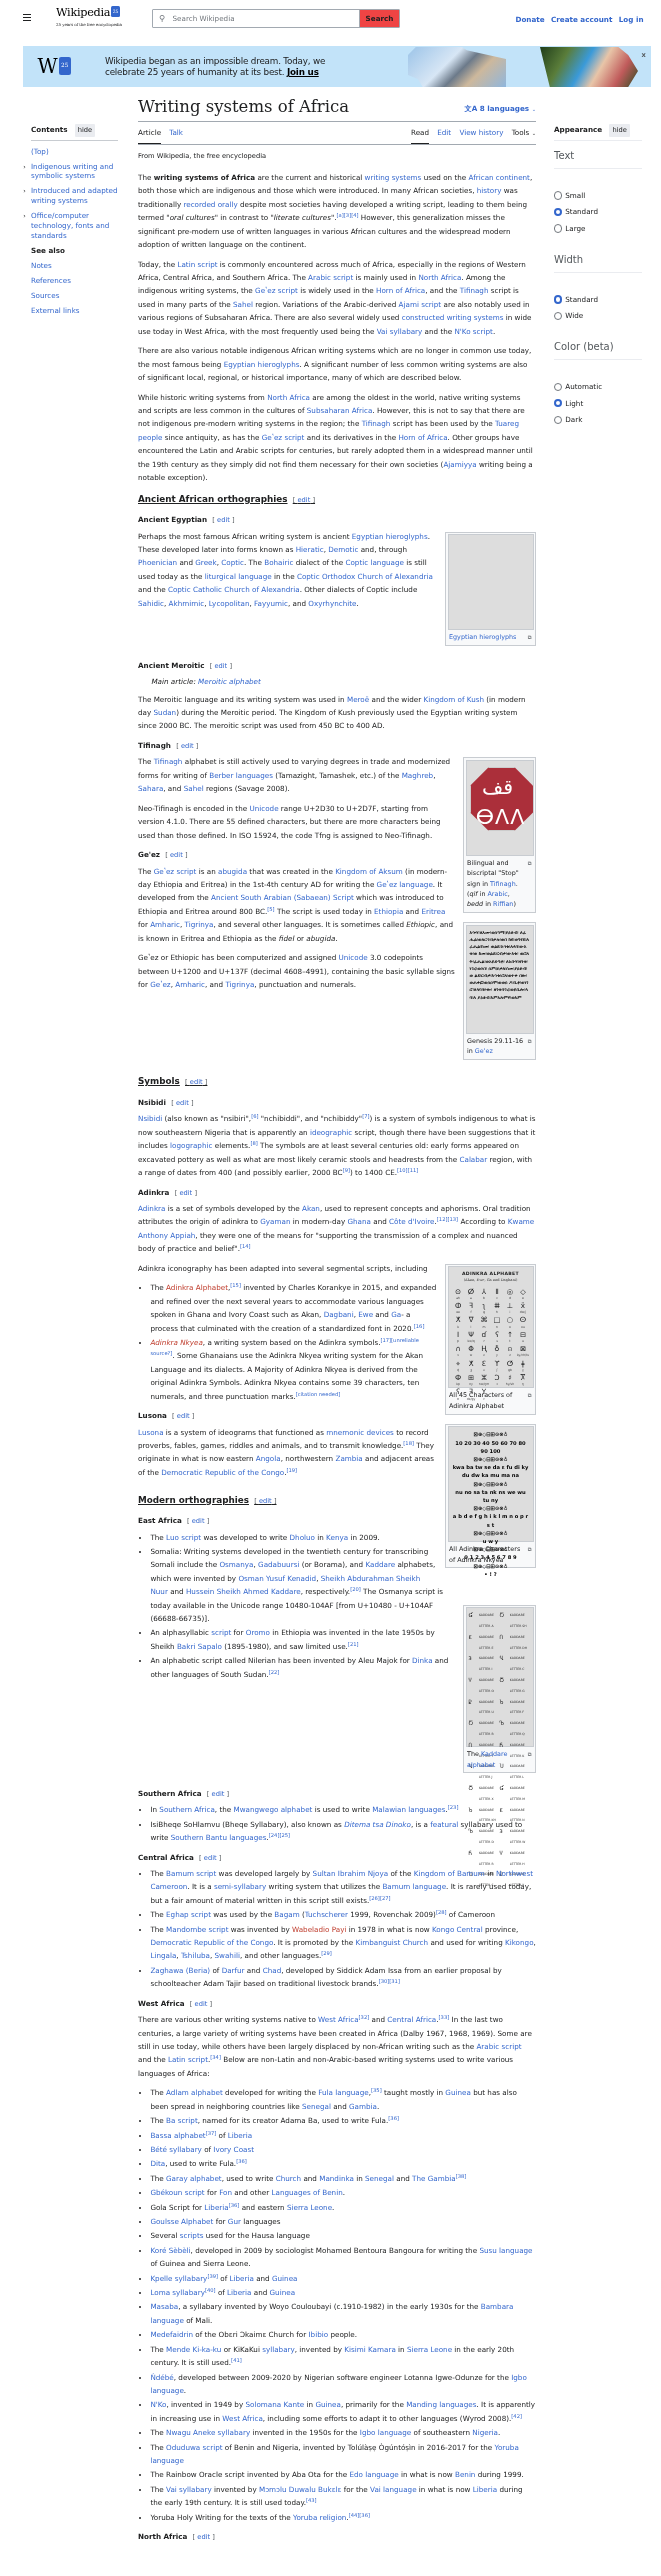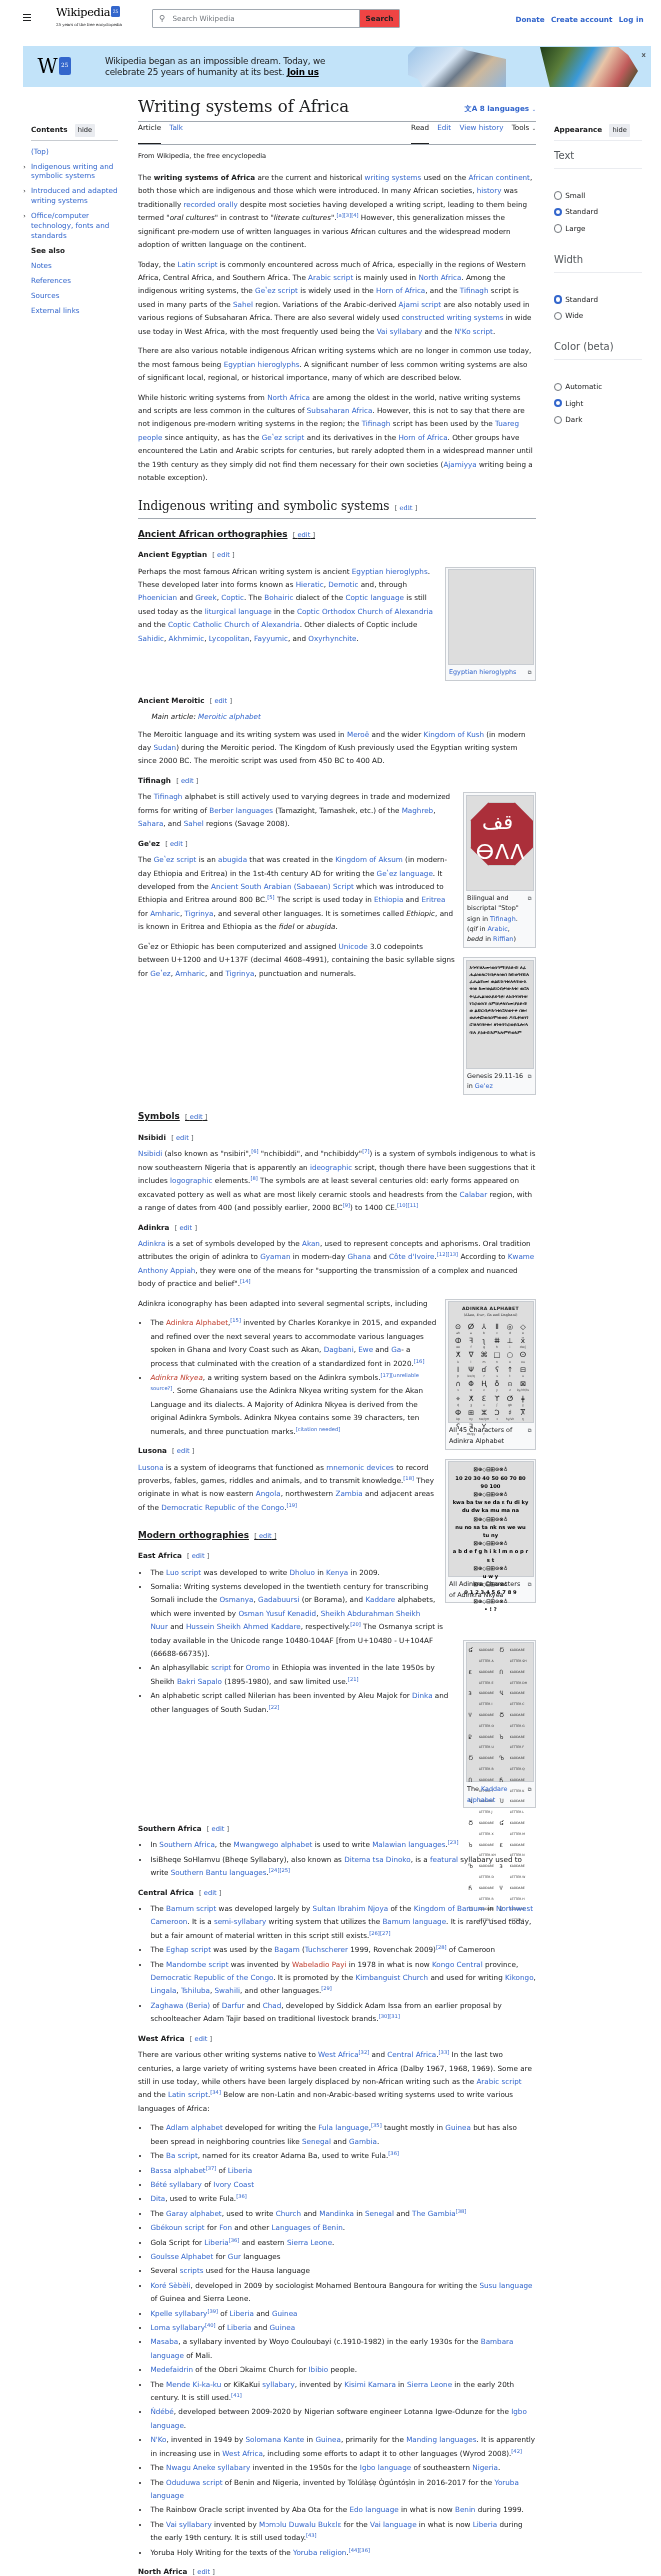--- a/index.html
+++ b/index.html
@@ -68,21 +68,21 @@
   .appear .opt { display: flex; align-items: center; height: 13.4px; margin: 2.1px 0 3.1px 0; font-size: 7.2px; cursor: pointer; }
   .radio { width: 8.2px; height: 8.2px; border: 0.5px solid #72777d; border-radius: 50%; margin-right: 3.1px; flex: none; }
   .radio.on { border: 2.6px solid #3366cc; }
   .appear .grp { margin-bottom: 9.3px; }
 
   
   .main { position: absolute; left: 138px; top: 97px; width: 398px; }
   .title-row { display: flex; align-items: flex-end; justify-content: space-between; border-bottom: 0.5px solid #a2a9b1; padding-bottom: 3.1px; }
   h1.pt { font-family: "DejaVu Serif", "Liberation Serif", serif; font-weight: normal; font-size: 16.5px; margin: 0; line-height: 20.6px; }
   .lang-btn { color: #3366cc; font-weight: bold; font-size: 7.2px; cursor: pointer; margin-bottom: 3.1px; }
-  .tabs { display: flex; justify-content: space-between; border-bottom: 0.5px solid #a2a9b1; height: 23px; }
+  .tabs { display: flex; justify-content: space-between; border-bottom: 0.5px solid #a2a9b1; height: 23px; align-items: flex-end; }
   .tabs .grp { display: flex; }
   .tab { padding: 0 0 4.1px 0; margin-right: 8.2px; font-size: 7.2px; cursor: pointer; color: #3366cc; border-bottom: 1.5px solid transparent; }
   .tab.sel { color: #202122; border-bottom-color: #202122; }
   .tab.plain { color: #202122; }
   .tabs .grp:last-child .tab:last-child { margin-right: 0; }
   .from { font-size: 6.7px; margin: 6.2px 0 9.3px 0; }
   p { margin: 0 0 6.2px 0; line-height: 13.4px; }
   h2.sec { font-family: "DejaVu Serif", "Liberation Serif", serif; font-weight: normal; font-size: 12px; margin: 13.4px 0 5.2px 0; padding-bottom: 2.1px; border-bottom: 0.5px solid #a2a9b1; line-height: 16.5px; }
   h3 { font-size: 8.8px; font-weight: bold; margin: 8.2px 0 4.1px 0; line-height: 13.4px; text-decoration: underline; }
   h4 { font-size: 7.2px; font-weight: bold; margin: 7.2px 0 3.1px 0; line-height: 11.3px; }
@@ -236,21 +236,20 @@
       <div class="tab plain"><span>Tools</span> <span style="font-size:5.2px">⌄</span></div>
     </div>
   </div>
   <div class="from">From Wikipedia, the free encyclopedia</div>
 
   <p>The <b>writing systems of Africa</b> are the current and historical <a>writing systems</a> used on the <a>African continent</a>, both those which are indigenous and those which were introduced. In many African societies, <a>history</a> was traditionally <a>recorded orally</a> despite most societies having developed a writing script, leading to them being termed <i>"oral cultures"</i> in contrast to <i>"literate cultures"</i>.<sup>[a][3][4]</sup> However, this generalization misses the significant pre-modern use of written languages in various African cultures and the widespread modern adoption of written language on the continent.</p>
   <p>Today, the <a>Latin script</a> is commonly encountered across much of Africa, especially in the regions of Western Africa, Central Africa, and Southern Africa. The <a>Arabic script</a> is mainly used in <a>North Africa</a>. Among the indigenous writing systems, the <a>Geʽez script</a> is widely used in the <a>Horn of Africa</a>, and the <a>Tifinagh</a> script is used in many parts of the <a>Sahel</a> region. Variations of the Arabic-derived <a>Ajami script</a> are also notably used in various regions of Subsaharan Africa. There are also several widely used <a>constructed writing systems</a> in wide use today in West Africa, with the most frequently used being the <a>Vai syllabary</a> and the <a>N'Ko script</a>.</p>
   <p>There are also various notable indigenous African writing systems which are no longer in common use today, the most famous being <a>Egyptian hieroglyphs</a>. A significant number of less common writing systems are also of significant local, regional, or historical importance, many of which are described below.</p>
   <p>While historic writing systems from <a>North Africa</a> are among the oldest in the world, native writing systems and scripts are less common in the cultures of <a>Subsaharan Africa</a>. However, this is not to say that there are not indigenous pre-modern writing systems in the region; the <a>Tifinagh</a> script has been used by the <a>Tuareg people</a> since antiquity, as has the <a>Geʽez script</a> and its derivatives in the <a>Horn of Africa</a>. Other groups have encountered the Latin and Arabic scripts for centuries, but rarely adopted them in a widespread manner until the 19th century as they simply did not find them necessary for their own societies (<a>Ajamiyya</a> writing being a notable exception).</p>
 
-  <h2 class="sec"><span>Indigenous writing and symbolic systems</span><span class="edit">[ <a>edit</a> ]</span></h2>
 
   <h3><span>Ancient African orthographies</span><span class="edit">[ <a>edit</a> ]</span></h3>
 
   <h4><span>Ancient Egyptian</span><span class="edit">[ <a>edit</a> ]</span></h4>
   <div class="thumb">
     <div class="img img-hiero"></div>
     <div class="cap"><a>Egyptian hieroglyphs</a><span class="mag">⧉</span></div>
   </div>
   <p>Perhaps the most famous African writing system is ancient <a>Egyptian hieroglyphs</a>. These developed later into forms known as <a>Hieratic</a>, <a>Demotic</a> and, through <a>Phoenician</a> and <a>Greek</a>, <a>Coptic</a>. The <a>Bohairic</a> dialect of the <a>Coptic language</a> is still used today as the <a>liturgical language</a> in the <a>Coptic Orthodox Church of Alexandria</a> and the <a>Coptic Catholic Church of Alexandria</a>. Other dialects of Coptic include <a>Sahidic</a>, <a>Akhmimic</a>, <a>Lycopolitan</a>, <a>Fayyumic</a>, and <a>Oxyrhynchite</a>.</p>
   <div class="clear"></div>
@@ -261,20 +260,21 @@
 
   <h4><span>Tifinagh</span><span class="edit">[ <a>edit</a> ]</span></h4>
   <div class="thumb">
     <div class="img img-stop">
         <span class="t1">قف</span>
         <span class="t2">ⴱⴷⴷ</span>
       </div>
     <div class="cap" style="width:68px"><span>Bilingual and biscriptal "Stop" sign in </span><a>Tifinagh</a><span>. (</span><i>qif</i><span> in </span><a>Arabic</a>, <i>bedd</i><span> in </span><a>Riffian</a>)<span class="mag">⧉</span></div>
   </div>
   <p>The <a>Tifinagh</a> alphabet is still actively used to varying degrees in trade and modernized forms for writing of <a>Berber languages</a> (Tamazight, Tamashek, etc.) of the <a>Maghreb</a>, <a>Sahara</a>, and <a>Sahel</a> regions (Savage 2008).</p>
+  <p>Neo-Tifinagh is encoded in the <a>Unicode</a> range U+2D30 to U+2D7F, starting from version 4.1.0. There are 55 defined characters, but there are more characters being used than those defined. In ISO 15924, the code Tfng is assigned to Neo-Tifinagh.</p>
 
   <h4><span>Ge'ez</span><span class="edit">[ <a>edit</a> ]</span></h4>
   <div class="thumb">
     <div class="img img-geez">እኍሃ፡ለእሙ፡ወሰዓማ፡ያዕቆብ፡ ለራሔል፡ወጸርኀ፡በቃሉ፡ወበ ከዩ፡ወዓየደ፡ለራሔል፡ከመ፡ ወልደ፡እኅቱ፡ለላባ፡ውእቱ፡ወ ከመ፡ወልደ፡ርብቃ፡ውእቱ፡ ወሮጸት፡ራሔል፡ወአይድዓቶ፡ ለአቡሃ፡ዘንቱ፡ነገረ፡ወሶበ፡ ሰምዐ፡ቃለ፡ስመ፡ያዕቆብ፡ወ ልደ፡ርብቃ፡እኅቱ፡ሮጸ፡ወተቀ በሎ፡ወሐቀፎ፡ወሰዐሞ፡ወወሰ ዶ፡ቤቶ፡ወነገሮ፡ለላባ፡ኵሎ፡ ዘንቱ፡ነገረ፡ወይቤሎ፡ላባ፡ለ ያዕቆብ፡እምአጽምየ፡ወእም</div>
     <div class="cap" style="width:68px"><span>Genesis 29.11-16 in </span><a>Ge'ez</a><span class="mag">⧉</span></div>
   </div>
   <p>The <a>Geʽez script</a> is an <a>abugida</a> that was created in the <a>Kingdom of Aksum</a> (in modern-day Ethiopia and Eritrea) in the 1st-4th century AD for writing the <a>Geʽez language</a>. It developed from the <a>Ancient South Arabian (Sabaean) Script</a> which was introduced to Ethiopia and Eritrea around 800 BC.<sup>[5]</sup> The script is used today in <a>Ethiopia</a> and <a>Eritrea</a> for <a>Amharic</a>, <a>Tigrinya</a>, and several other languages. It is sometimes called <i>Ethiopic</i>, and is known in Eritrea and Ethiopia as the <i>fidel</i> or <i>abugida</i>.</p>
   <p>Geʽez or Ethiopic has been computerized and assigned <a>Unicode</a> 3.0 codepoints between U+1200 and U+137F (decimal 4608–4991), containing the basic syllable signs for <a>Geʽez</a>, <a>Amharic</a>, and <a>Tigrinya</a>, punctuation and numerals.</p>
   <div class="clear"></div>
 
@@ -455,21 +455,21 @@
       <li>The <a>Luo script</a> was developed to write <a>Dholuo</a> in <a>Kenya</a> in 2009.</li>
       <li>Somalia: Writing systems developed in the twentieth century for transcribing Somali include the <a>Osmanya</a>, <a>Gadabuursi</a> (or Borama), and <a>Kaddare</a> alphabets, which were invented by <a>Osman Yusuf Kenadid</a>, <a>Sheikh Abdurahman Sheikh Nuur</a> and <a>Hussein Sheikh Ahmed Kaddare</a>, respectively.<sup>[20]</sup> The Osmanya script is today available in the Unicode range 10480-104AF [from U+10480 - U+104AF (66688-66735)].</li>
       <li>An alphasyllabic <a>script</a> for <a>Oromo</a> in Ethiopia was invented in the late 1950s by Sheikh <a>Bakri Sapalo</a> (1895-1980), and saw limited use.<sup>[21]</sup></li>
       <li>An alphabetic script called Nilerian has been invented by Aleu Majok for <a>Dinka</a> and other languages of South Sudan.<sup>[22]</sup></li>
     </ul>
   <div class="clear"></div>
 
   <h4><span>Southern Africa</span><span class="edit">[ <a>edit</a> ]</span></h4>
   <ul class="b">
       <li>In <a>Southern Africa</a>, the <a>Mwangwego alphabet</a> is used to write <a>Malawian languages</a>.<sup>[23]</sup></li>
-      <li>IsiBheqe SoHlamvu (Bheqe Syllabary), also known as <a style="">Ditema tsa Dinoko</a>, is a <a>featural</a> syllabary used to write <a>Southern Bantu languages</a>.<sup>[24][25]</sup></li>
+      <li>IsiBheqe SoHlamvu (Bheqe Syllabary), also known as <a style="font-style: italic;">Ditema tsa Dinoko</a>, is a <a>featural</a> syllabary used to write <a>Southern Bantu languages</a>.<sup>[24][25]</sup></li>
     </ul>
 
   <h4><span>Central Africa</span><span class="edit">[ <a>edit</a> ]</span></h4>
   <ul class="b">
       <li>The <a>Bamum script</a> was developed largely by <a>Sultan Ibrahim Njoya</a> of the <a>Kingdom of Bamum</a> in <a>Northwest Cameroon</a>. It is a <a>semi-syllabary</a> writing system that utilizes the <a>Bamum language</a>. It is rarely used today, but a fair amount of material written in this script still exists.<sup>[26][27]</sup></li>
       <li>The <a>Eghap script</a> was used by the <a>Bagam</a> (<a>Tuchscherer</a> 1999, Rovenchak 2009)<sup>[28]</sup> of Cameroon</li>
       <li>The <a>Mandombe script</a> was invented by <a class="red">Wabeladio Payi</a> in 1978 in what is now <a>Kongo Central</a> province, <a>Democratic Republic of the Congo</a>. It is promoted by the <a>Kimbanguist Church</a> and used for writing <a>Kikongo</a>, <a>Lingala</a>, <a>Tshiluba</a>, <a>Swahili</a>, and other languages.<sup>[29]</sup></li>
       <li><a>Zaghawa (Beria)</a> of <a>Darfur</a> and <a>Chad</a>, developed by Siddick Adam Issa from an earlier proposal by schoolteacher Adam Tajir based on traditional livestock brands.<sup>[30][31]</sup></li>
     </ul>
 

